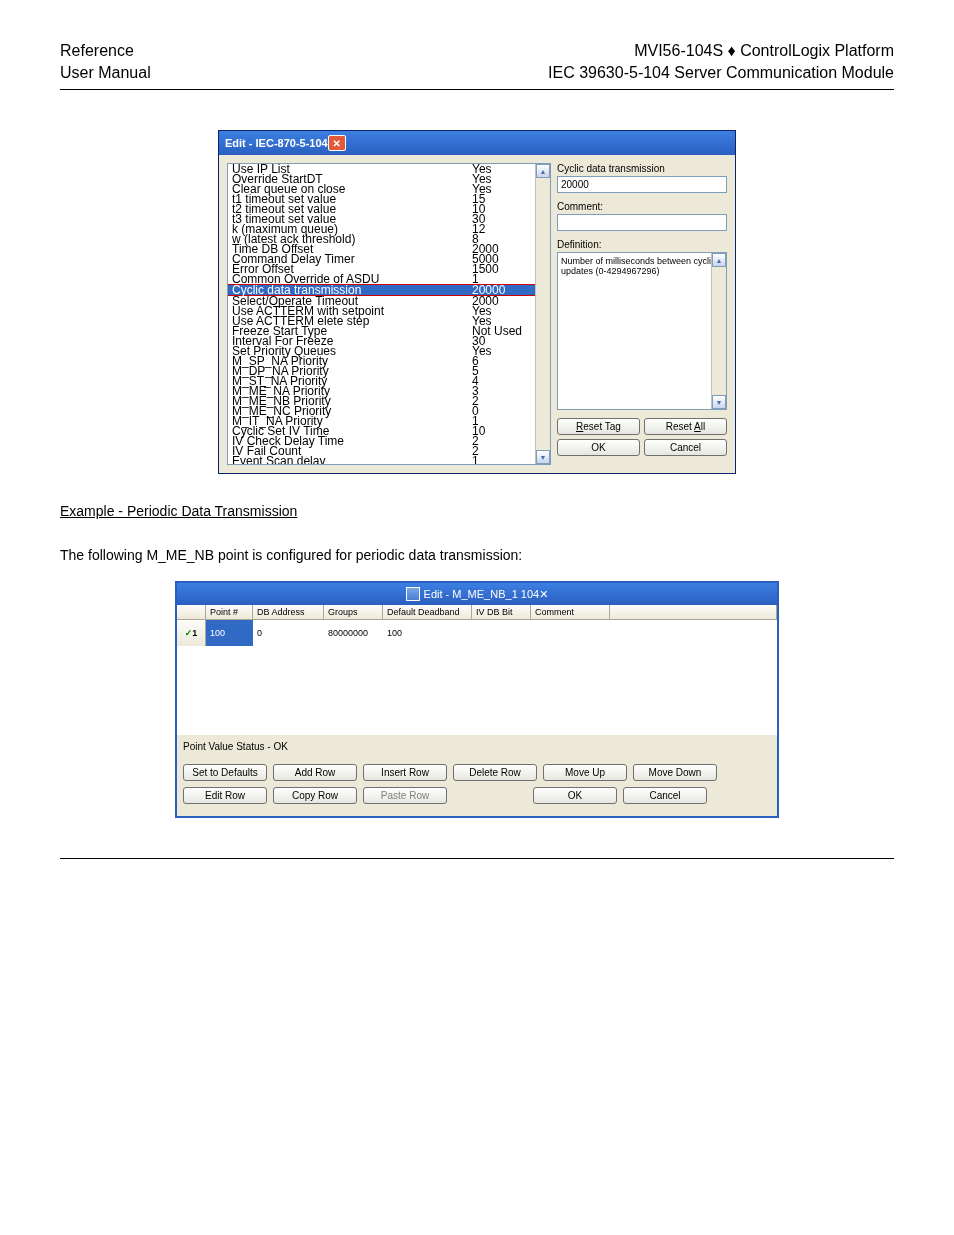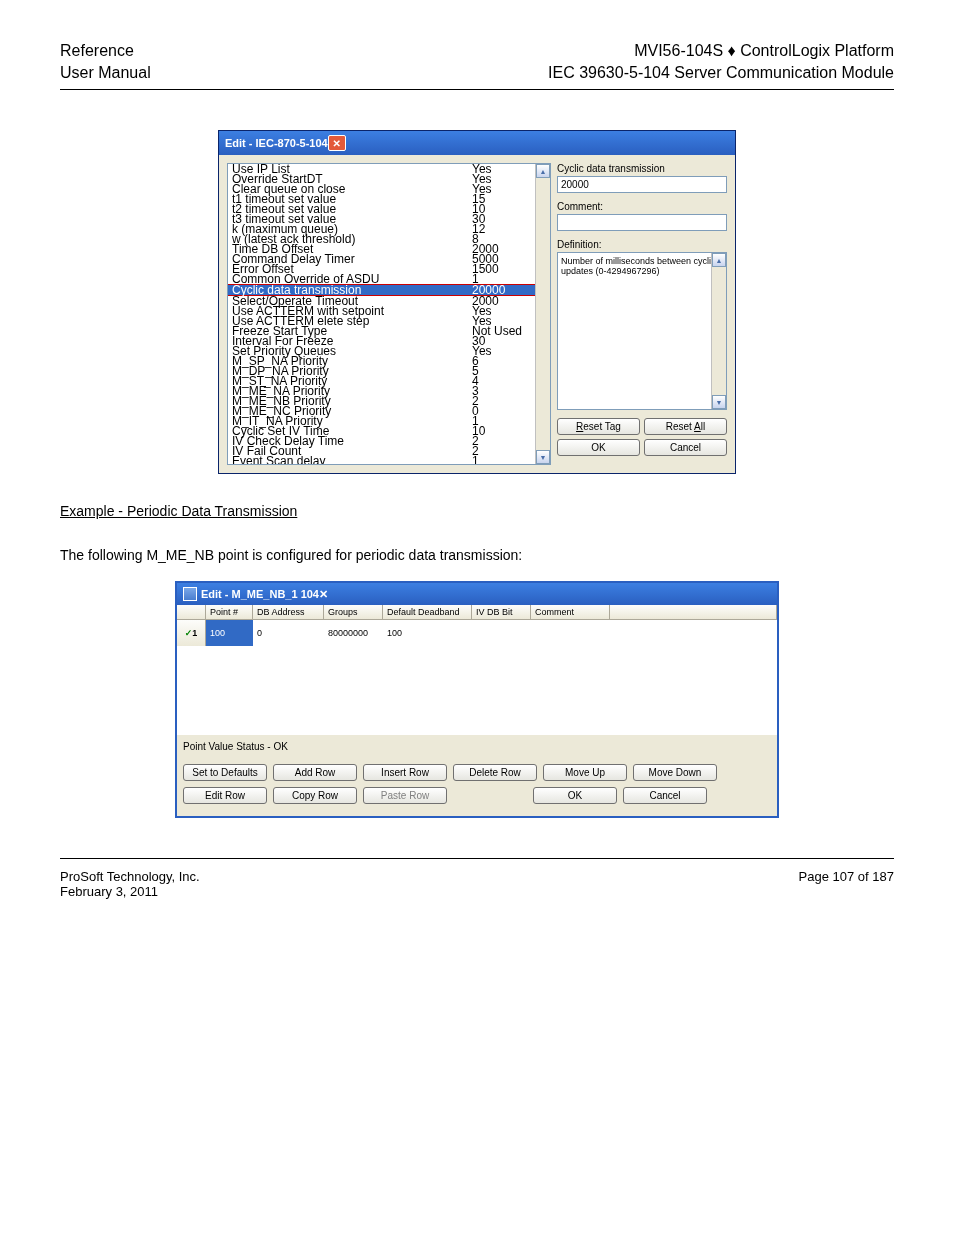--- a/index.html
+++ b/index.html
@@ -170,23 +170,23 @@
     border: 2px solid #2a5fc0;
     background: #ece9d8;
     font-size: 10px;
     font-family: Tahoma, sans-serif;
   }
   .d2-title {
     background: linear-gradient(to bottom, #3c7fe2, #2a5fc0);
     color: #fff;
     padding: 4px 6px;
     display: flex;
-    justify-content: flex-start;
+    justify-content: center;
     align-items: center;
-    font-weight: bold;
+    font-weight: normal;
     font-size: 11px;
   }
   .d2-title .sq {
     width: 12px; height: 12px;
     background: linear-gradient(#7aa7e8,#4a7ed0);
     border: 1px solid #fff;
     margin-right: 4px;
   }
   .d2-title .tflex { display: flex; align-items: center; }
   .d2-grid {
@@ -474,21 +474,14 @@
         <div class="xp-btn2">Copy Row</div>
         <div class="xp-btn2 disabled">Paste Row</div>
         <div style="width:74px"></div>
         <div class="xp-btn2">OK</div>
         <div class="xp-btn2">Cancel</div>
       </div>
     </div>
   </div>
 
   <hr class="footer-rule">
-  <div class="footer">
-    <div>
-      <div>ProSoft Technology, Inc.</div>
-      <div>February 3, 2011</div>
-    </div>
-    <div>Page 107 of 187</div>
-  </div>
 
 </div>
 
 </body></html>

